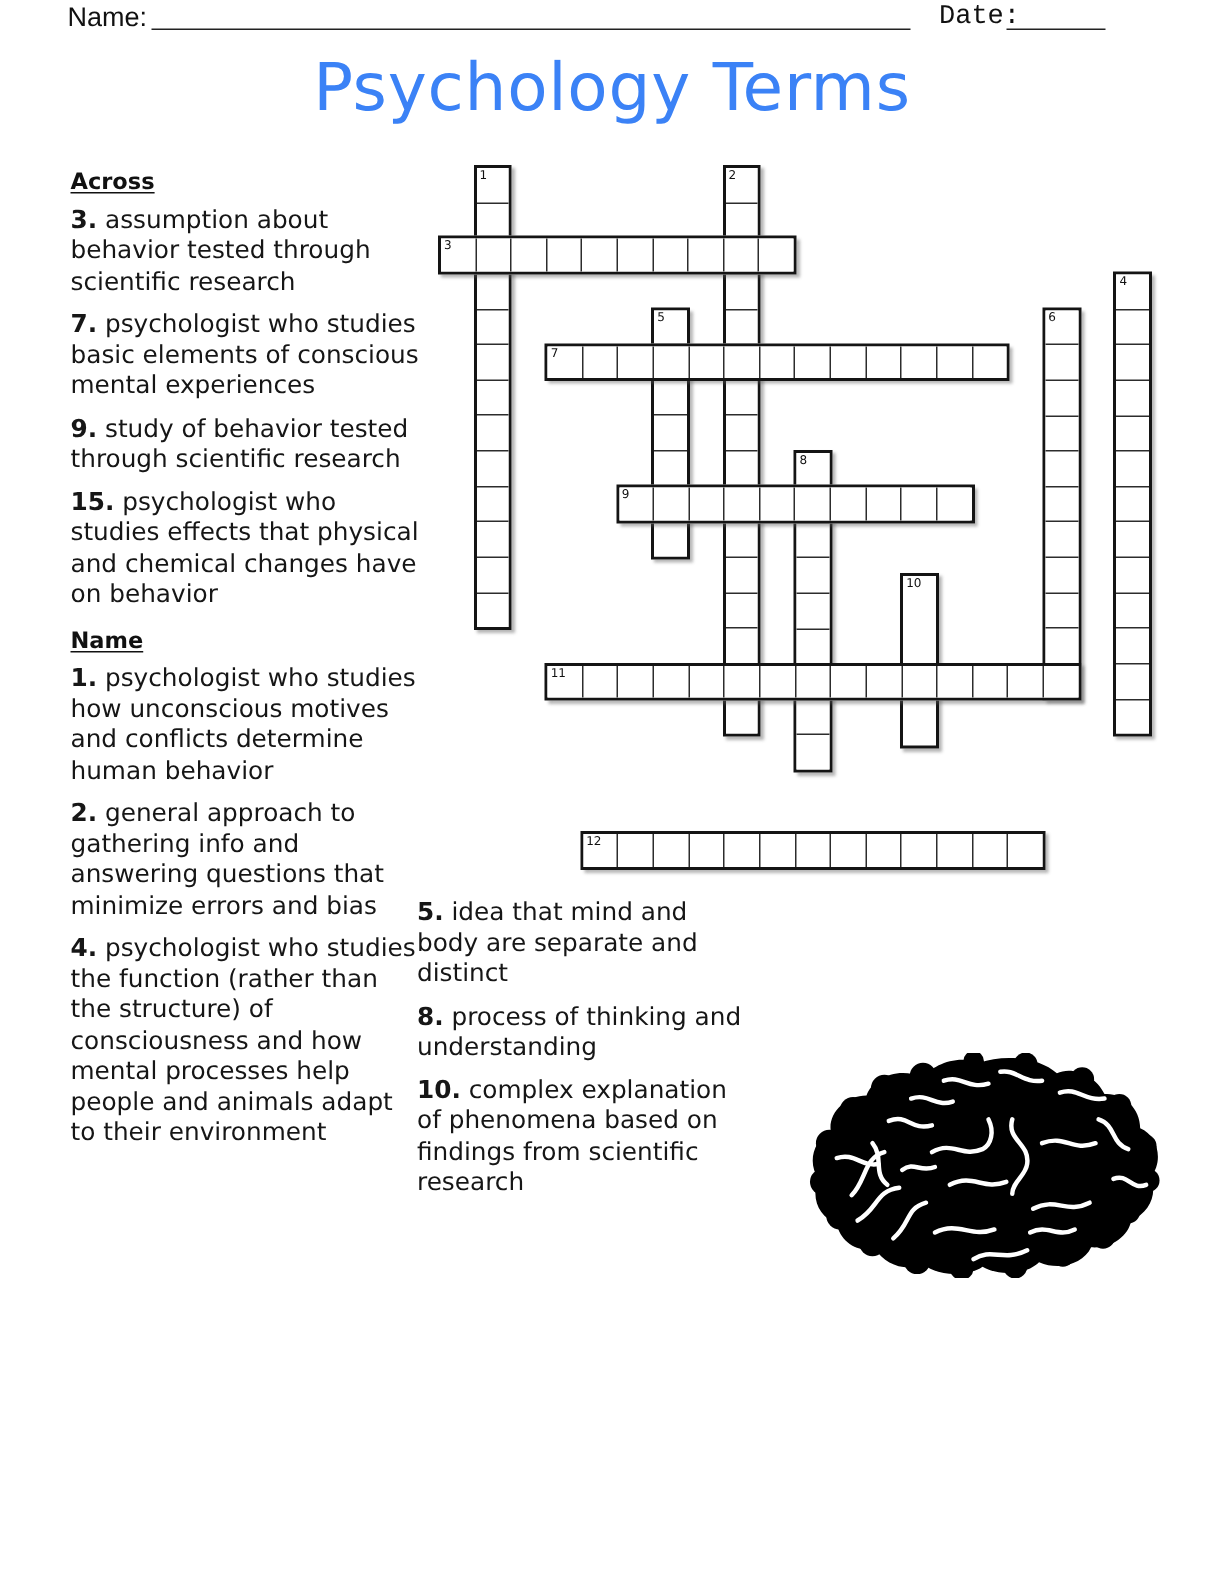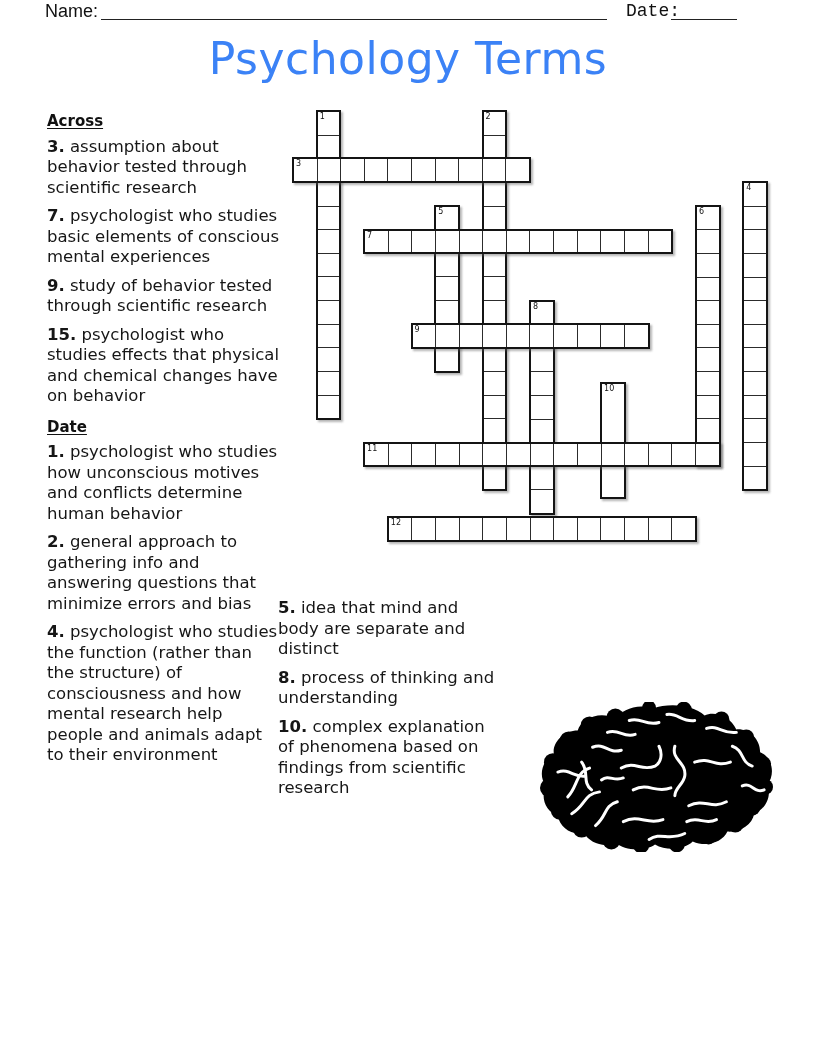--- a/index.html
+++ b/index.html
@@ -210,21 +210,21 @@
         <div class="cell"></div>
         <div class="cell"></div>
         <div class="cell"></div>
         <div class="cell"></div>
         <div class="cell"></div>
         <div class="cell"></div>
         <div class="cell"></div>
         <div class="cell"></div>
         <span class="cellnum">11</span>
       </div>
-      <div class="word across" style="left: 94.8px; top: 406px; width: 310.1px; height: 25.7px;">
+      <div class="word across" style="left: 94.8px; top: 444px; width: 310.1px; height: 25.7px;">
         <div class="cell"></div>
         <div class="cell"></div>
         <div class="cell"></div>
         <div class="cell"></div>
         <div class="cell"></div>
         <div class="cell"></div>
         <div class="cell"></div>
         <div class="cell"></div>
         <div class="cell"></div>
         <div class="cell"></div>
@@ -237,25 +237,25 @@
 
   <div class="clues clues-left">
     <div class="heading">Across</div>
     <div id="across-list">
         <div class="clue"><span class="cnum">3.</span><span> assumption about behavior tested through scientific research</span></div>
         <div class="clue"><span class="cnum">7.</span><span> psychologist who studies basic elements of conscious mental experiences</span></div>
         <div class="clue"><span class="cnum">9.</span><span> study of behavior tested through scientific research</span></div>
         <div class="clue"><span class="cnum">15.</span><span> psychologist who studies effects that physical and chemical changes have on behavior</span></div>
       </div>
     <div class="section-gap"></div>
-    <div class="heading">Date</div>
+    <div class="heading">Name</div>
     <div id="down-list-1">
         <div class="clue"><span class="cnum">1.</span><span> psychologist who studies how unconscious motives and conflicts determine human behavior</span></div>
         <div class="clue"><span class="cnum">2.</span><span> general approach to gathering info and answering questions that minimize errors and bias</span></div>
-        <div class="clue"><span class="cnum">4.</span><span> psychologist who studies the function (rather than the structure) of consciousness and how mental research help people and animals adapt to their environment</span></div>
+        <div class="clue"><span class="cnum">4.</span><span> psychologist who studies the function (rather than the structure) of consciousness and how mental processes help people and animals adapt to their environment</span></div>
       </div>
   </div>
 
   <div class="clues clues-mid" id="down-list-2">
       <div class="clue"><span class="cnum">5.</span><span> idea that mind and body are separate and distinct</span></div>
       <div class="clue"><span class="cnum">8.</span><span> process of thinking and understanding</span></div>
       <div class="clue"><span class="cnum">10.</span><span> complex explanation of phenomena based on findings from scientific research</span></div>
     </div>
 
   <svg class="brain" viewBox="0 0 240 150" aria-hidden="true">

